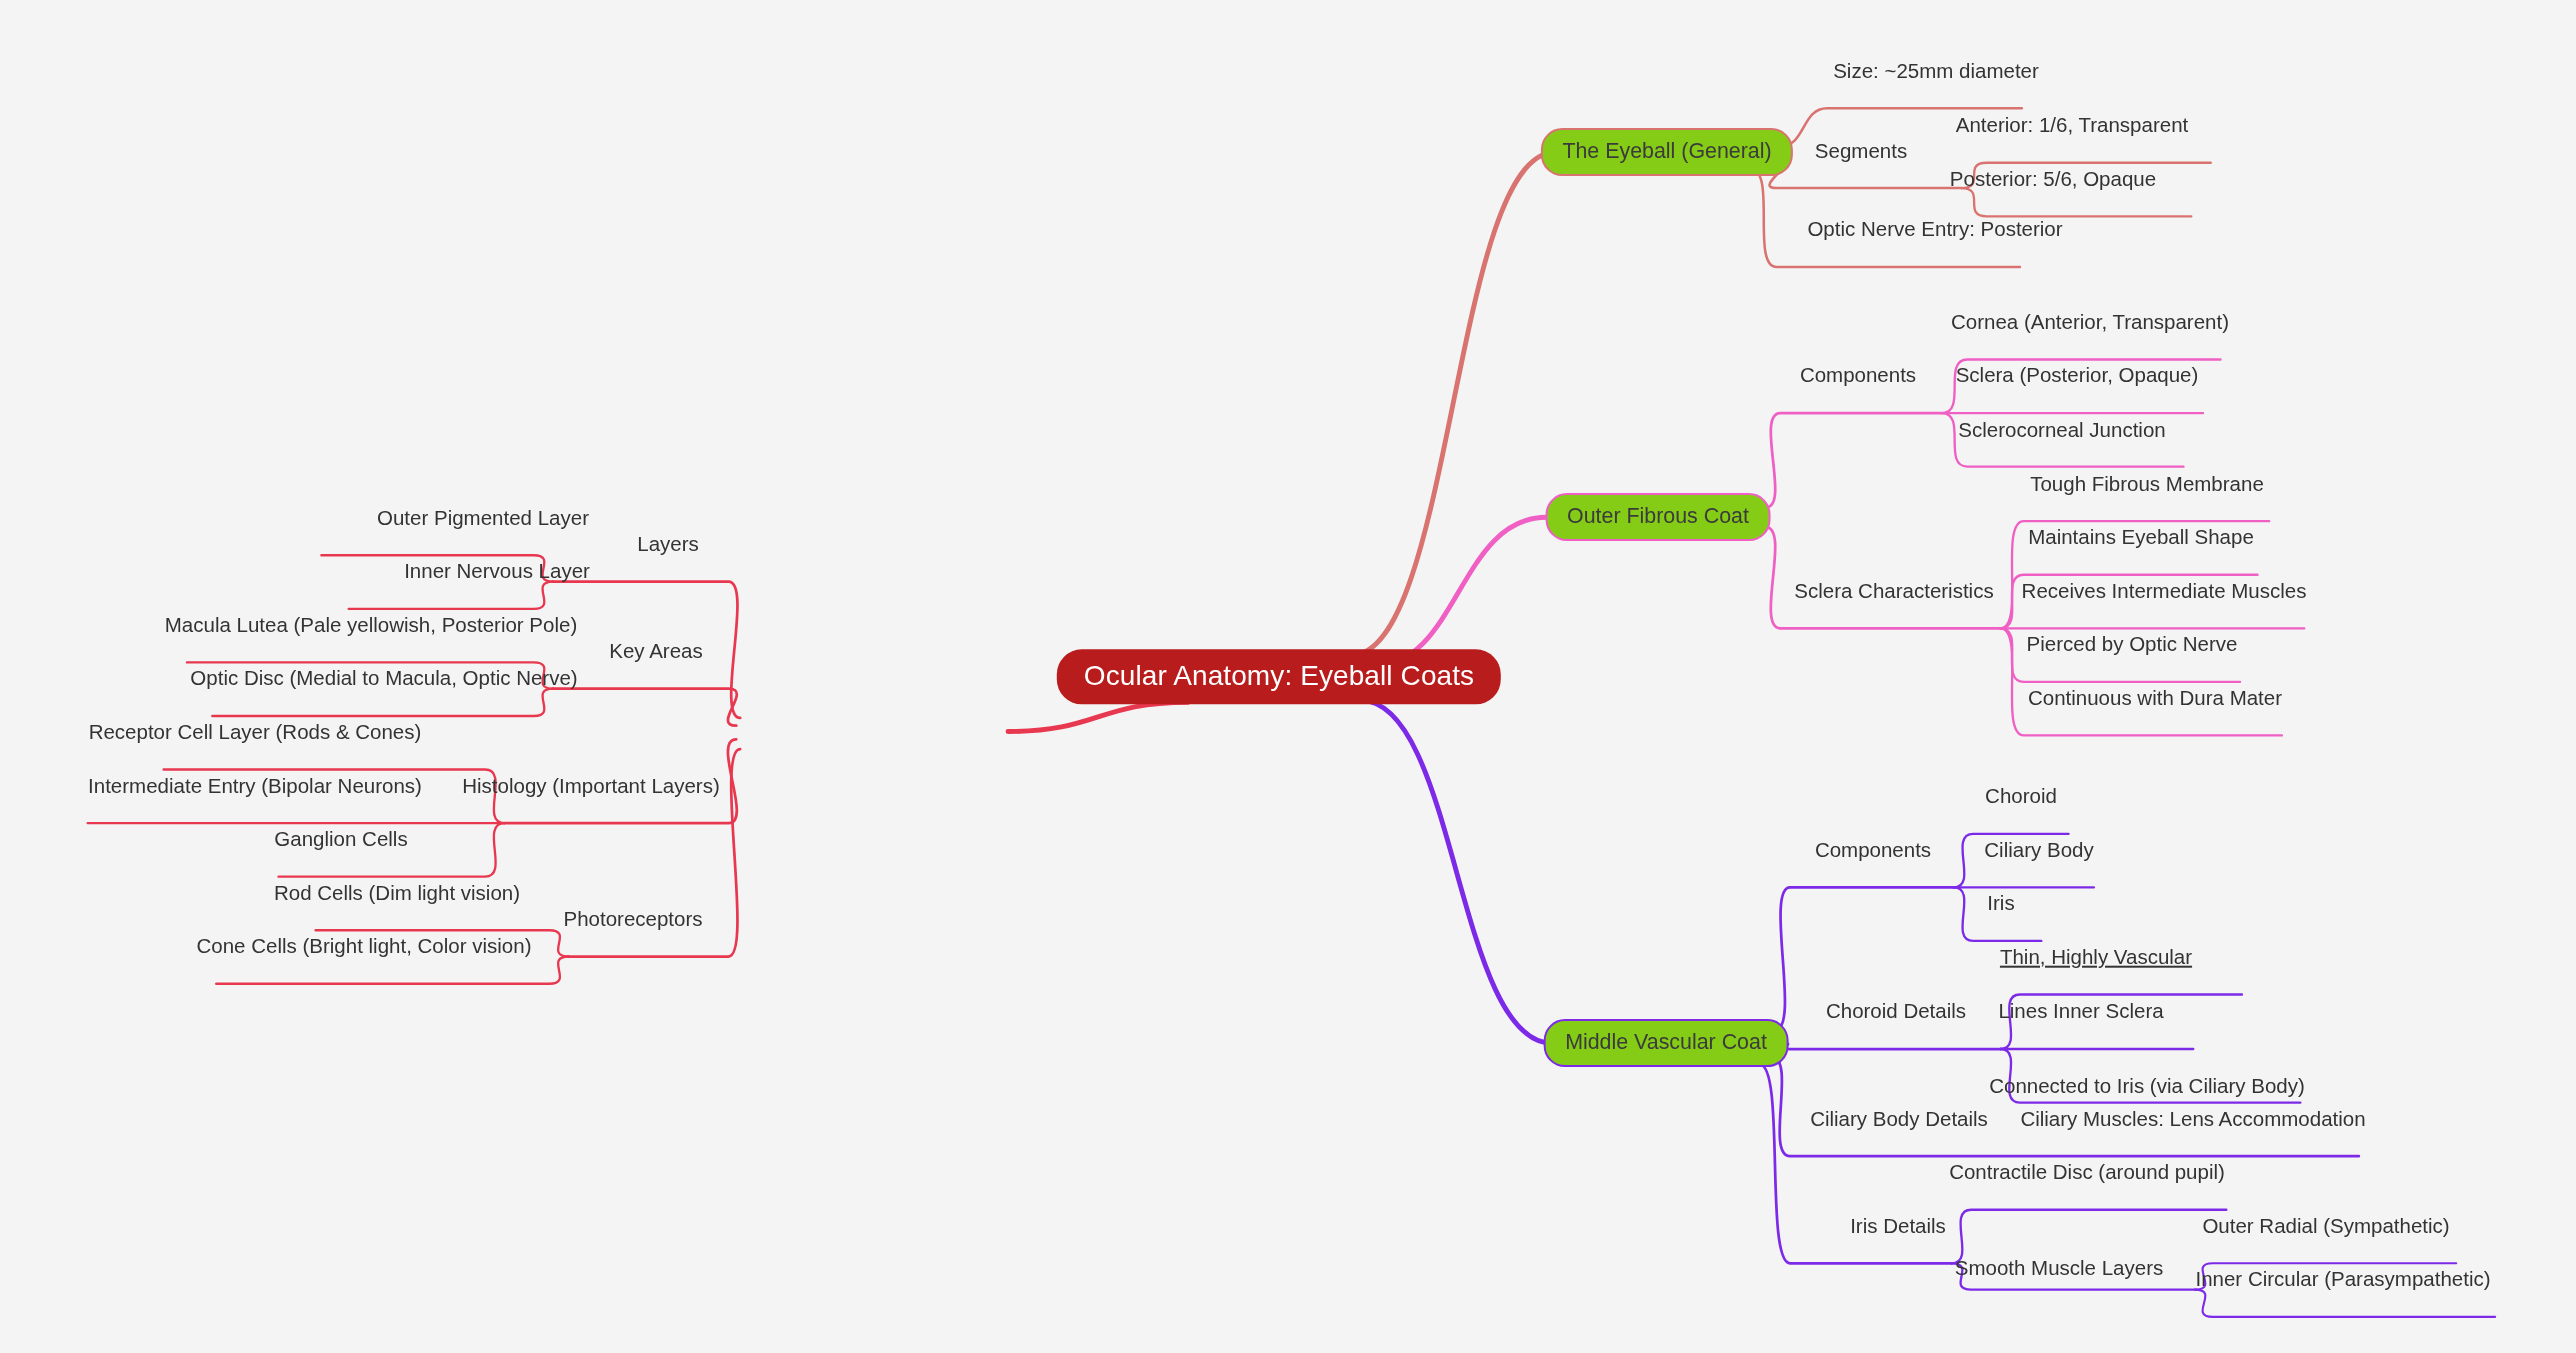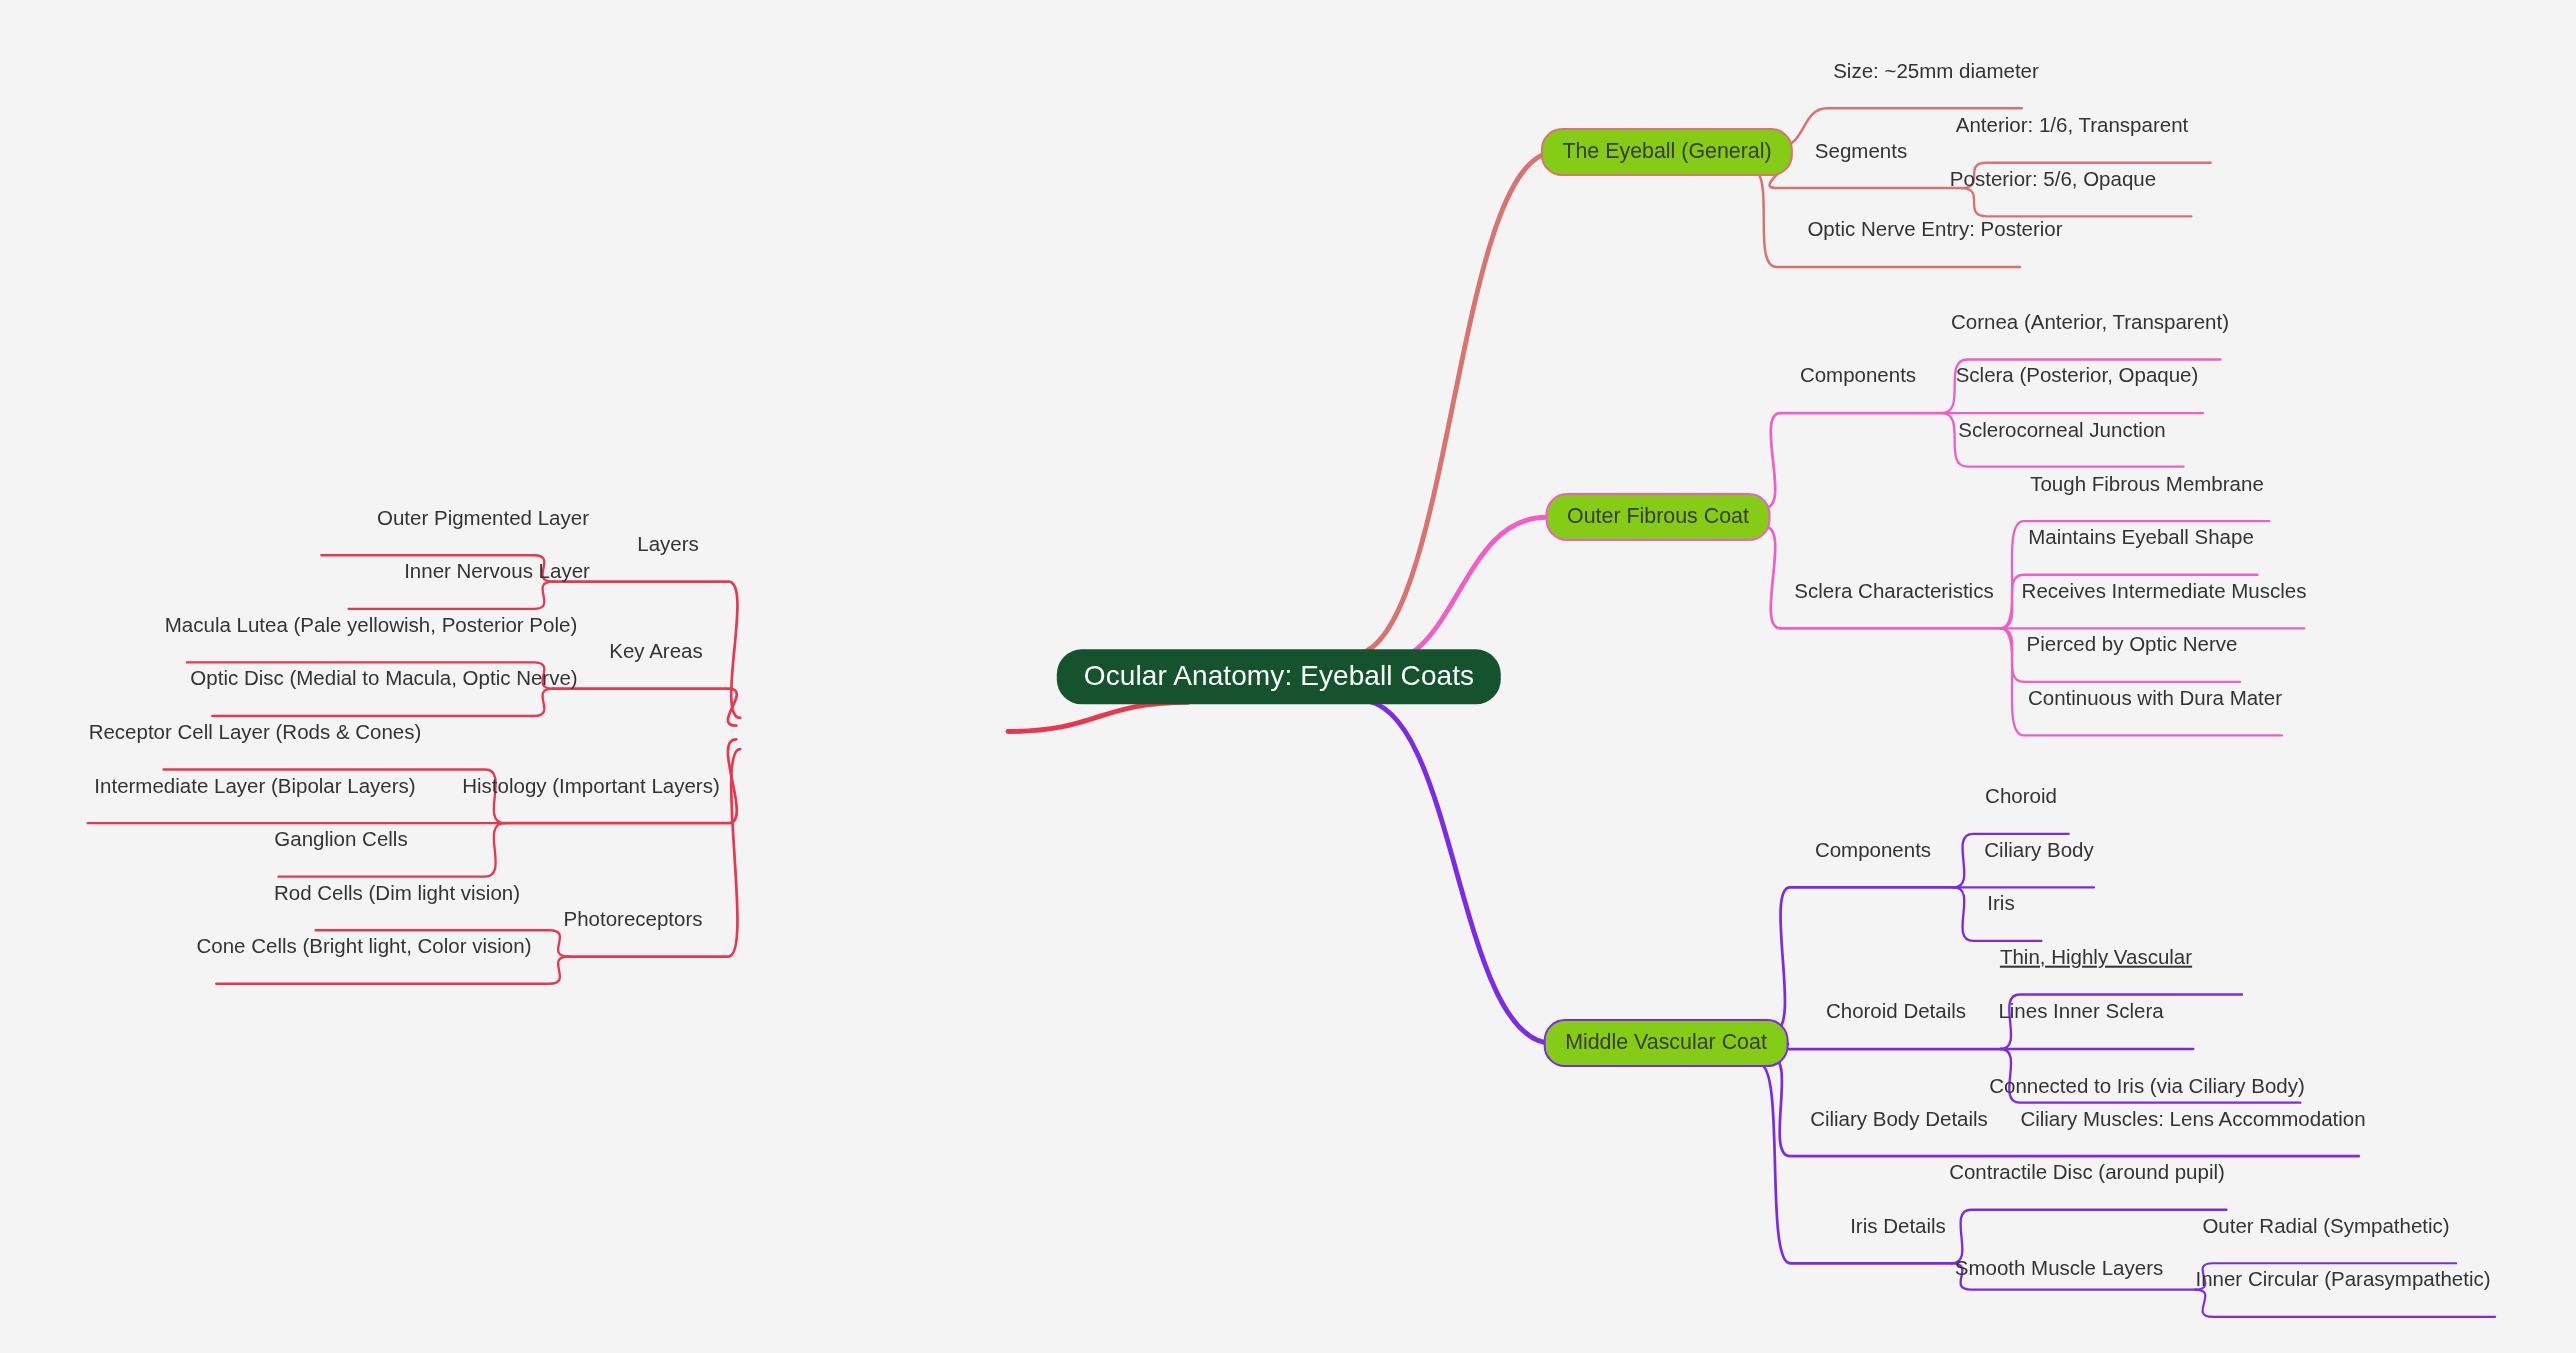--- a/index.html
+++ b/index.html
@@ -24,21 +24,21 @@
     pointer-events: none;
   }
   .node {
     position: absolute;
     transform: translate(-50%, -50%);
     white-space: nowrap;
     box-sizing: border-box;
   }
   
   .root-node {
-    background: #14532d;
+    background: #b91c1c;
     color: #ffffff;
     border-radius: 25px;
     padding: 12.7px 27px 14.6px 27px;
     font-size: 28px;
     letter-spacing: 0.1px;
     line-height: 1;
   }
   
   .branch-node {
     background: #84cc16;
@@ -193,21 +193,21 @@
   <div class="leaf" style="left:656px; top:668px;">Key Areas</div>
 
   <div class="leaf" style="left:371px; top:642px;">Macula Lutea (Pale yellowish, Posterior Pole)</div>
 
   <div class="leaf" style="left:384px; top:695px;">Optic Disc (Medial to Macula, Optic Nerve)</div>
 
   <div class="leaf" style="left:591px; top:803px;">Histology (Important Layers)</div>
 
   <div class="leaf" style="left:255px; top:749px;">Receptor Cell Layer (Rods &amp; Cones)</div>
 
-  <div class="leaf" style="left:255px; top:803px;">Intermediate Layer (Bipolar Layers)</div>
+  <div class="leaf" style="left:255px; top:803px;">Intermediate Entry (Bipolar Neurons)</div>
 
   <div class="leaf" style="left:341px; top:856px;">Ganglion Cells</div>
 
   <div class="leaf" style="left:633px; top:936px;">Photoreceptors</div>
 
   <div class="leaf" style="left:397px; top:910px;">Rod Cells (Dim light vision)</div>
 
   <div class="leaf" style="left:364px; top:963px;">Cone Cells (Bright light, Color vision)</div>
 
 </div>

